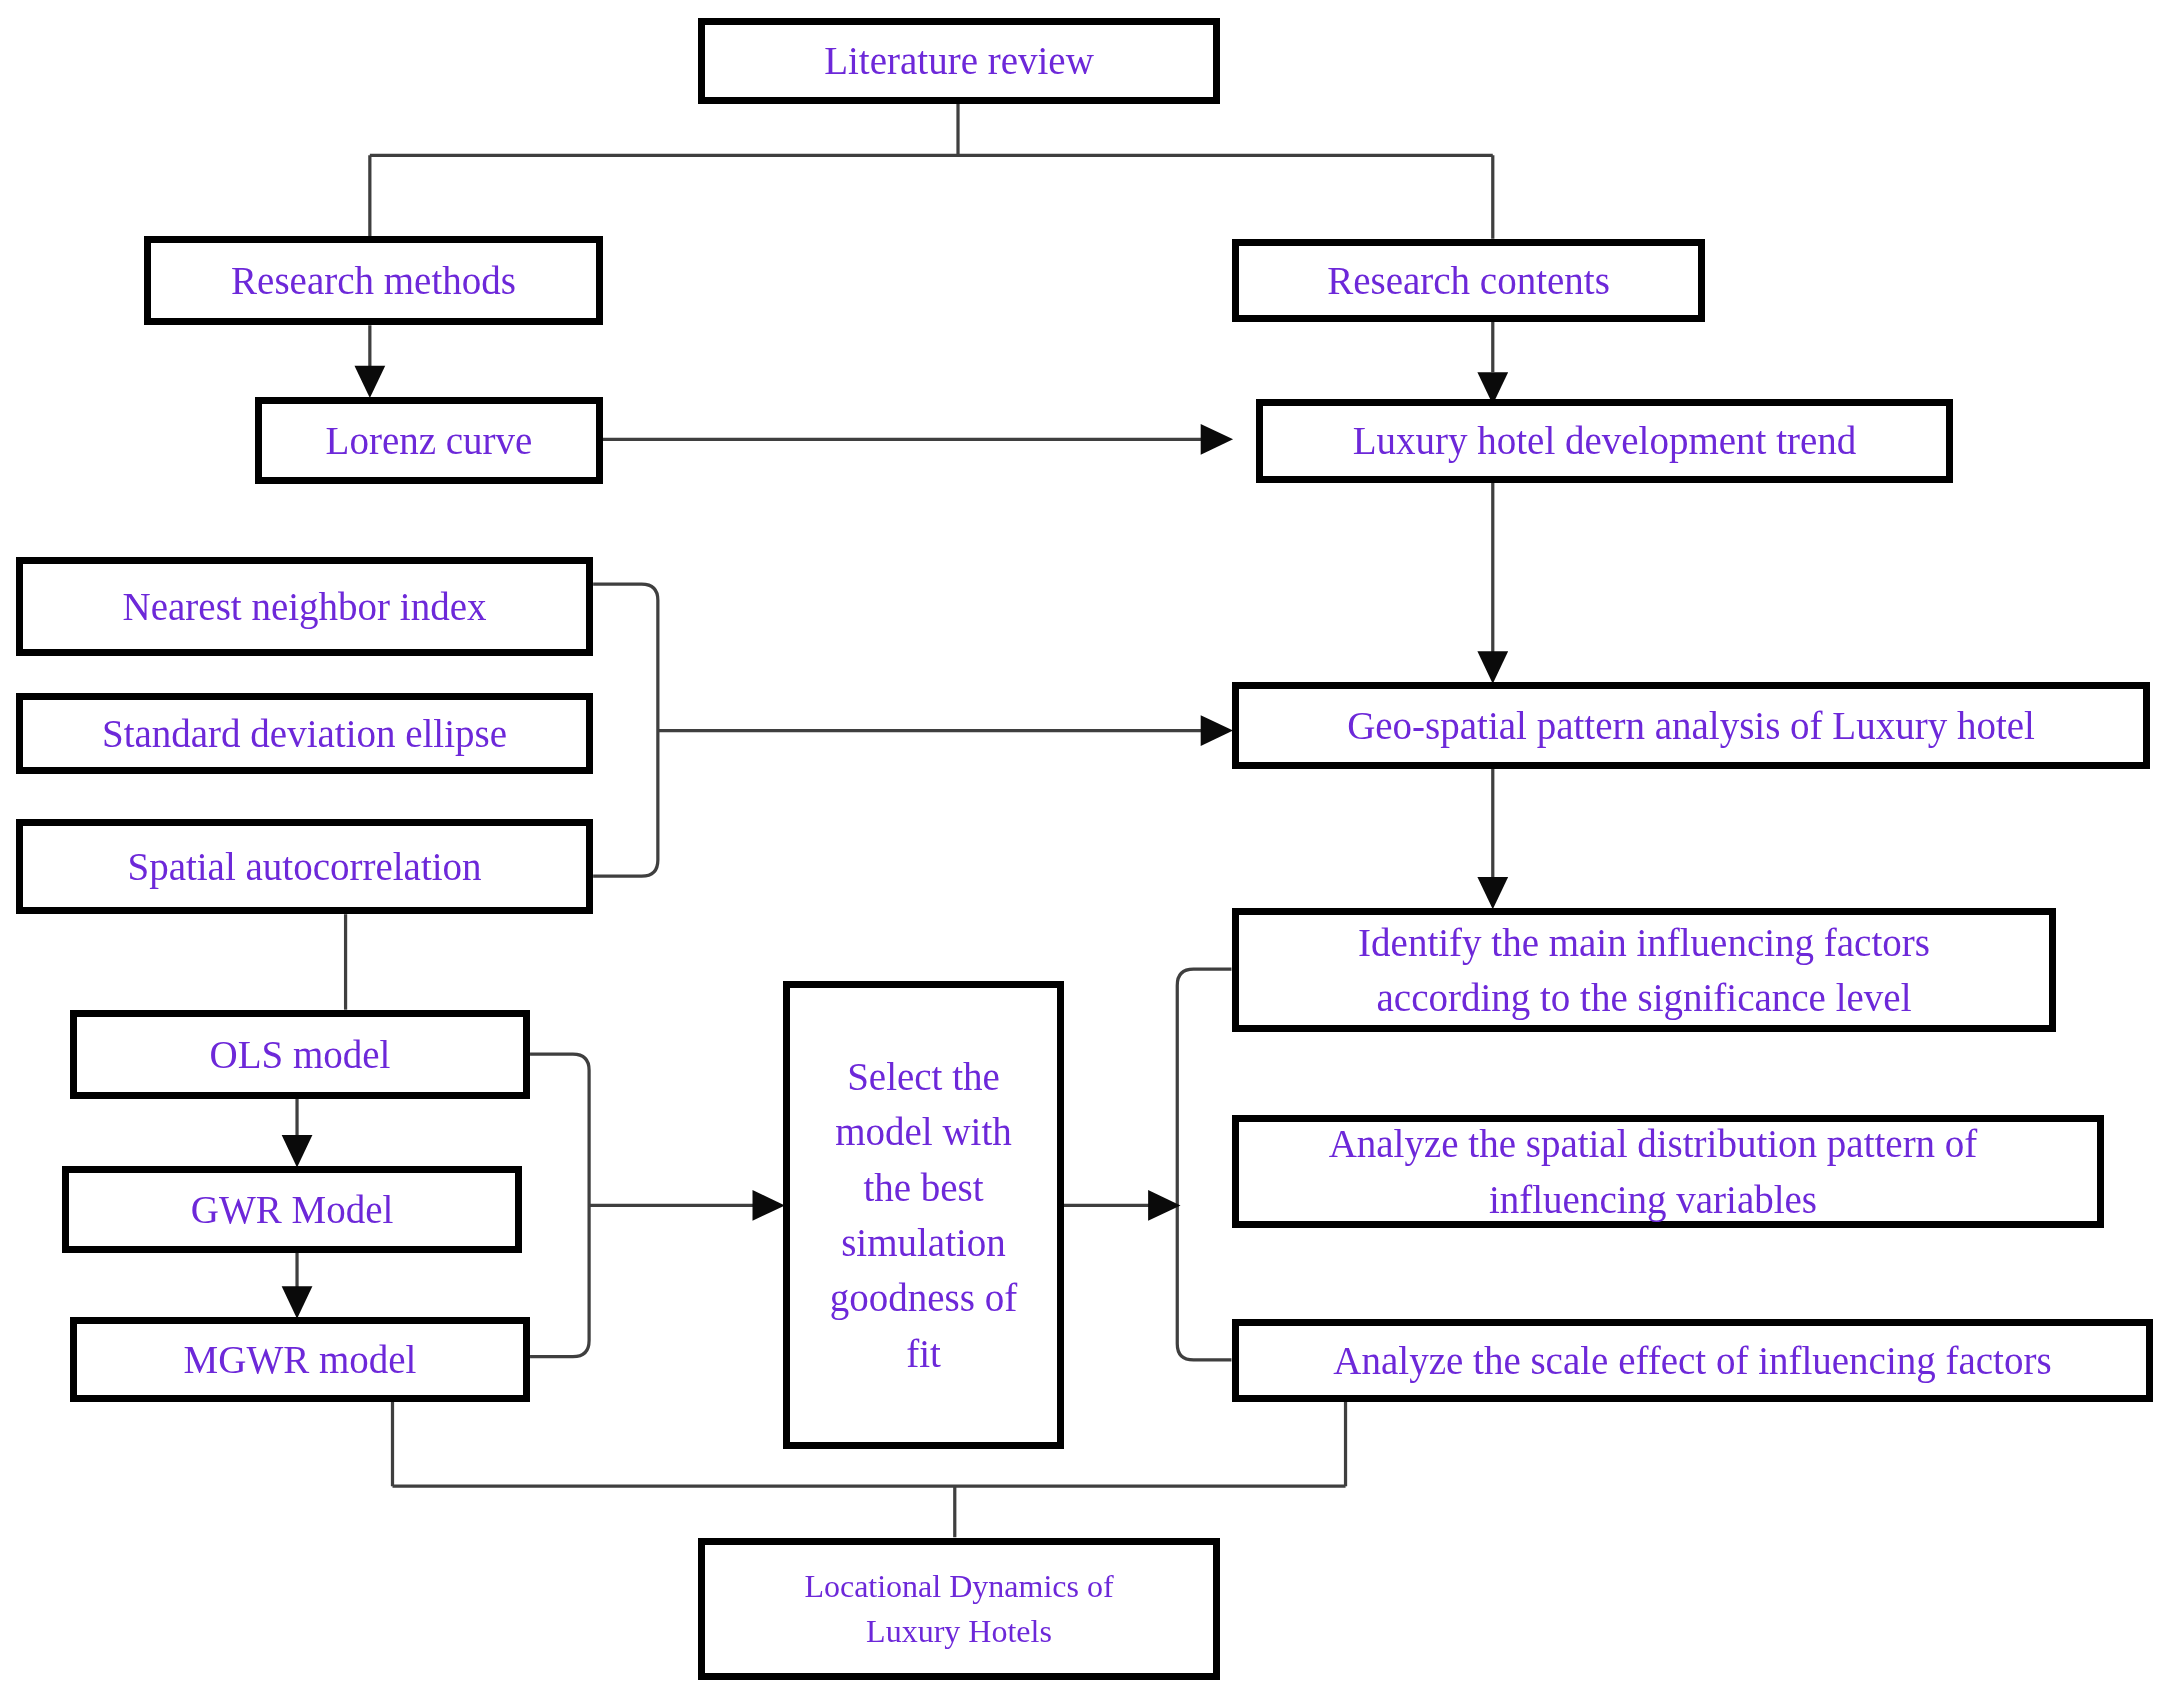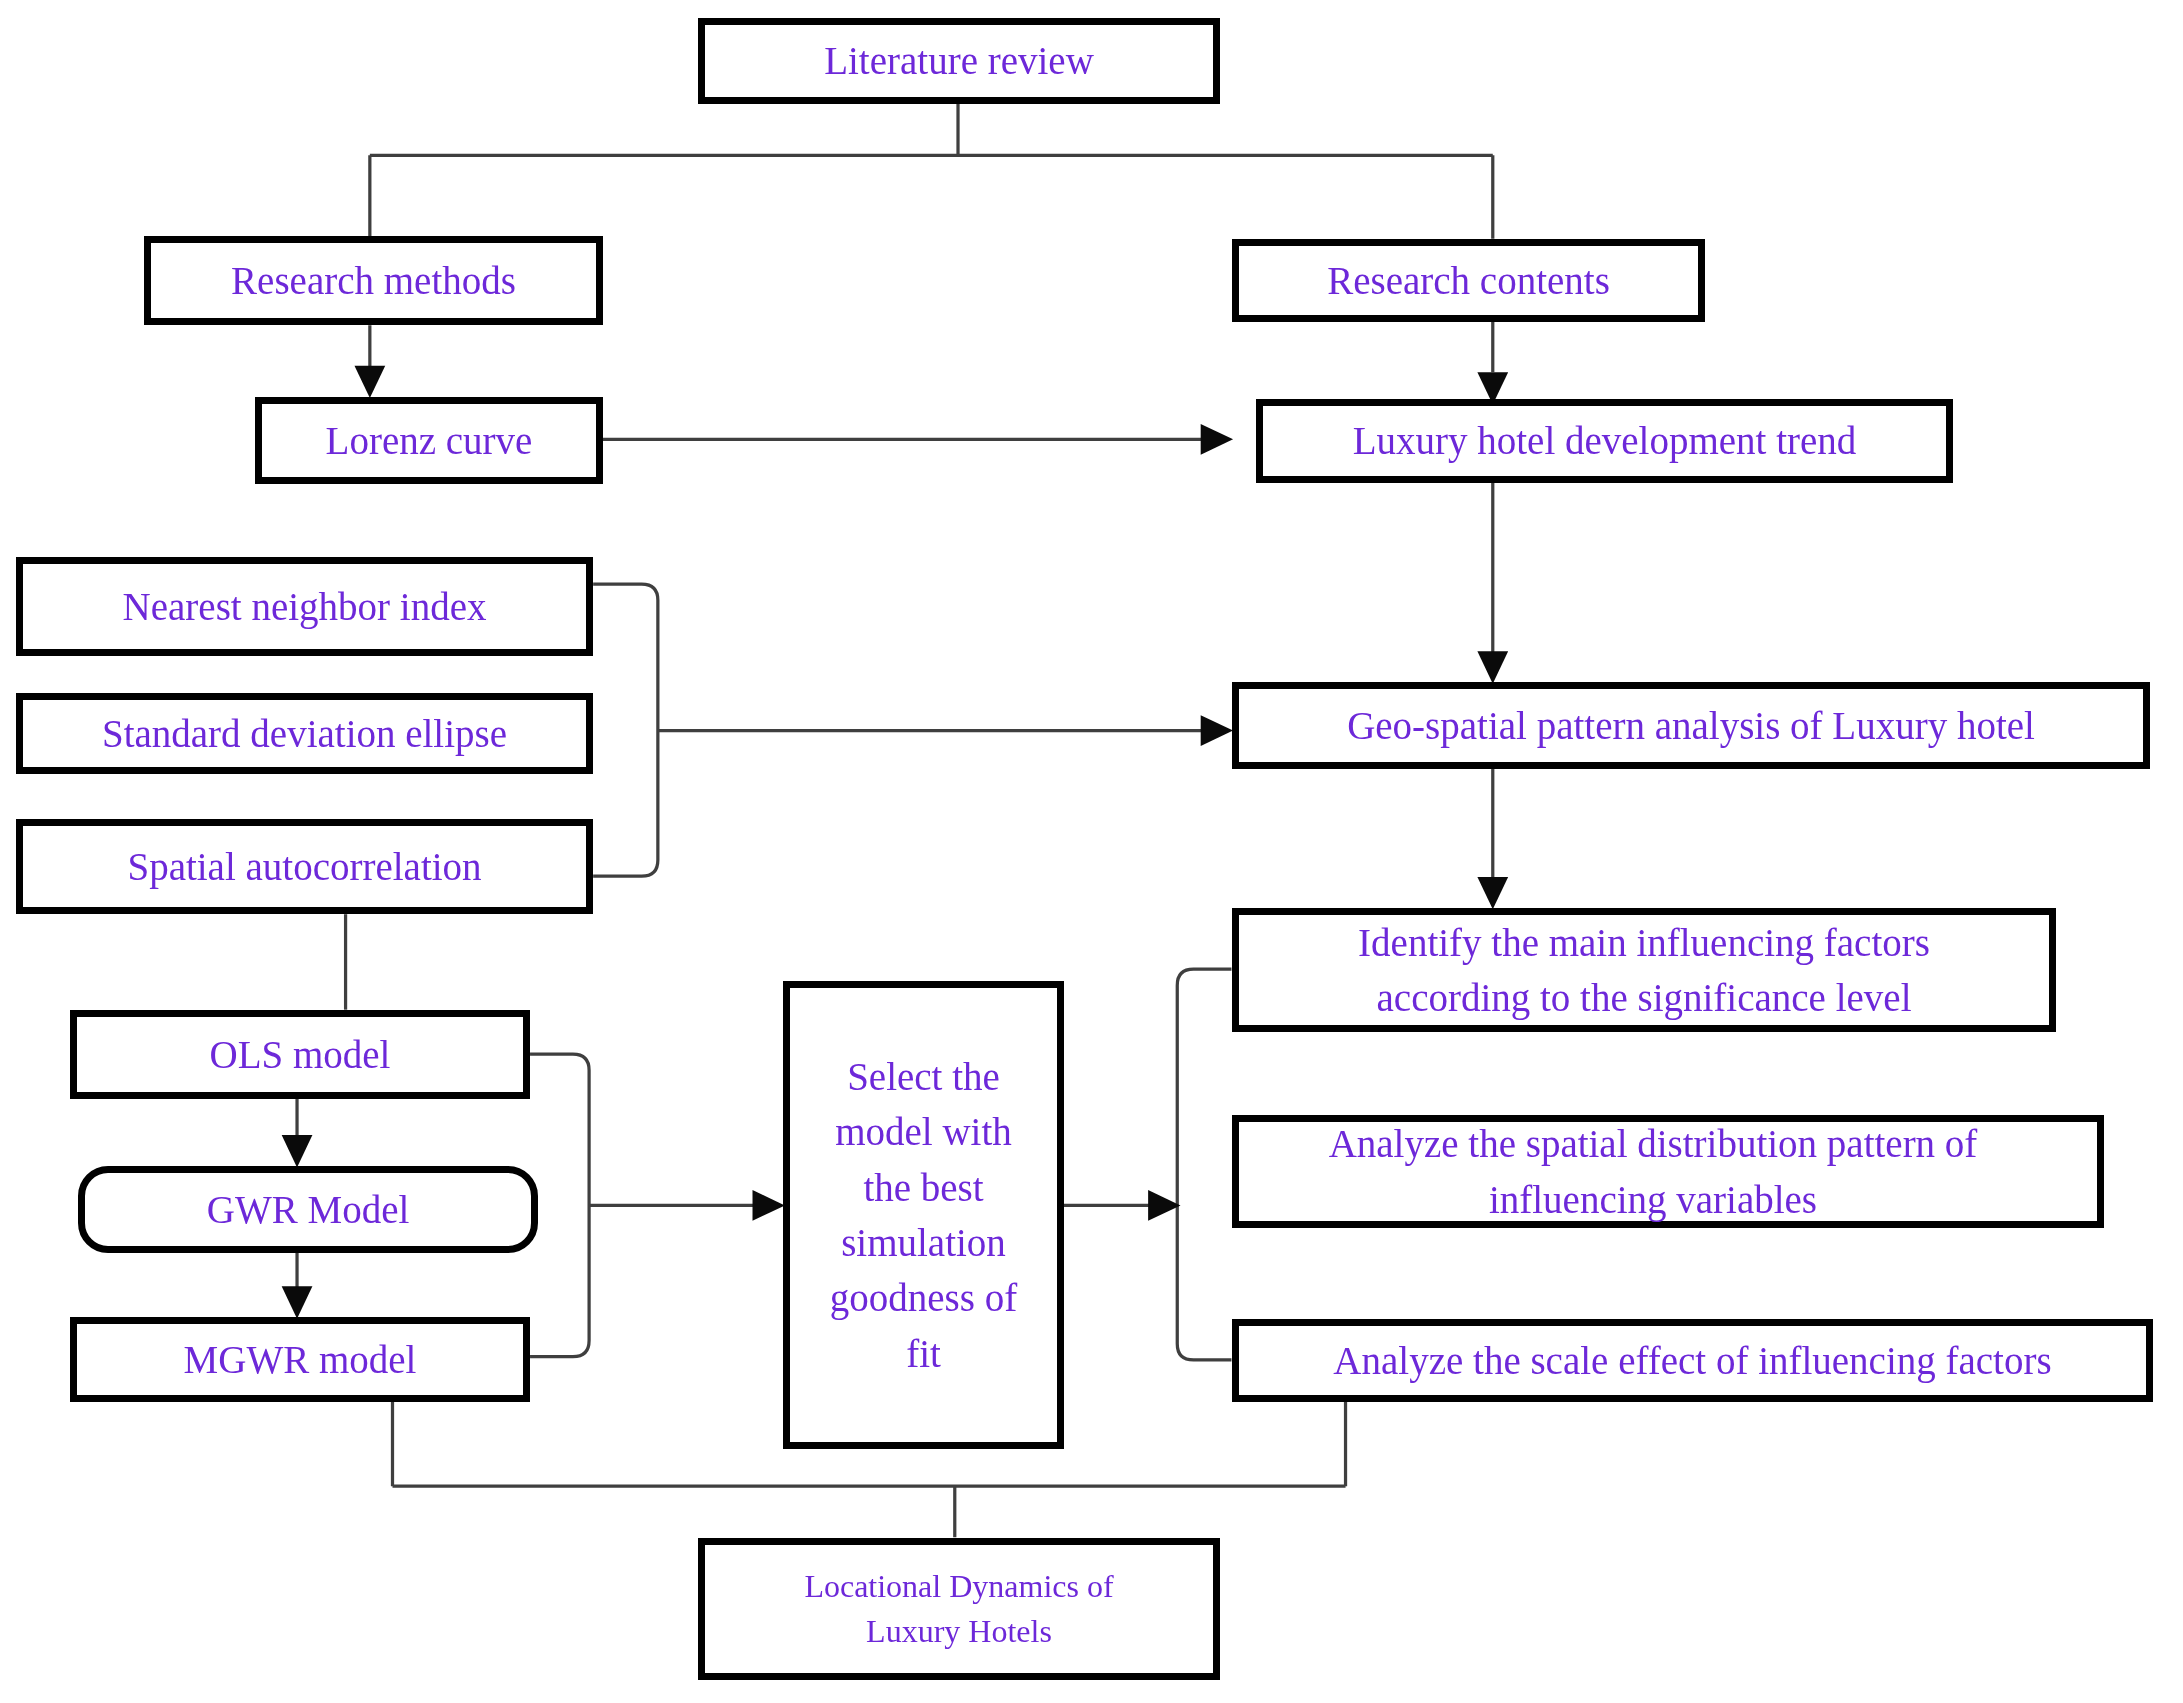--- a/index.html
+++ b/index.html
@@ -31,21 +31,21 @@
   #n-literature      {left:698px;  top:18px;   width:522px;  height:86px;}
   #n-methods         {left:144px;  top:236px;  width:459px;  height:89px;}
   #n-contents        {left:1232px; top:239px;  width:473px;  height:83px;}
   #n-lorenz          {left:255px;  top:397px;  width:348px;  height:87px;}
   #n-luxurytrend     {left:1232px; top:399px;  width:697px;  height:84px;margin-left:24px;}
   #n-nearest         {left:16px;   top:557px;  width:577px;  height:99px;}
   #n-stddev          {left:16px;   top:693px;  width:577px;  height:81px;}
   #n-autocorr        {left:16px;   top:819px; width:577px;  height:95px;}
   #n-geospatial      {left:1232px; top:682px;  width:918px; height:87px;}
   #n-ols             {left:70px;   top:1010px; width:460px;  height:89px;}
-  #n-gwr             {left:78px;   top:1166px; width:460px;  height:87px;border-radius:30px;}
+  #n-gwr             {left:62px;   top:1166px; width:460px;  height:87px;}
   #n-mgwr            {left:70px;   top:1317px; width:460px;  height:85px;}
   #n-select          {left:783px;  top:981px; width:281px;  height:468px;}
   #n-identify        {left:1232px; top:908px; width:824px; height:124px;}
   #n-analyzespatial  {left:1232px; top:1115px; width:872px; height:113px;padding-left:27px;}
   #n-analyzescale    {left:1232px; top:1319px; width:921px; height:83px;}
   #n-locational      {left:698px;  top:1538px; width:522px;  height:142px;}
 </style>
 </head>
 <body>
 

